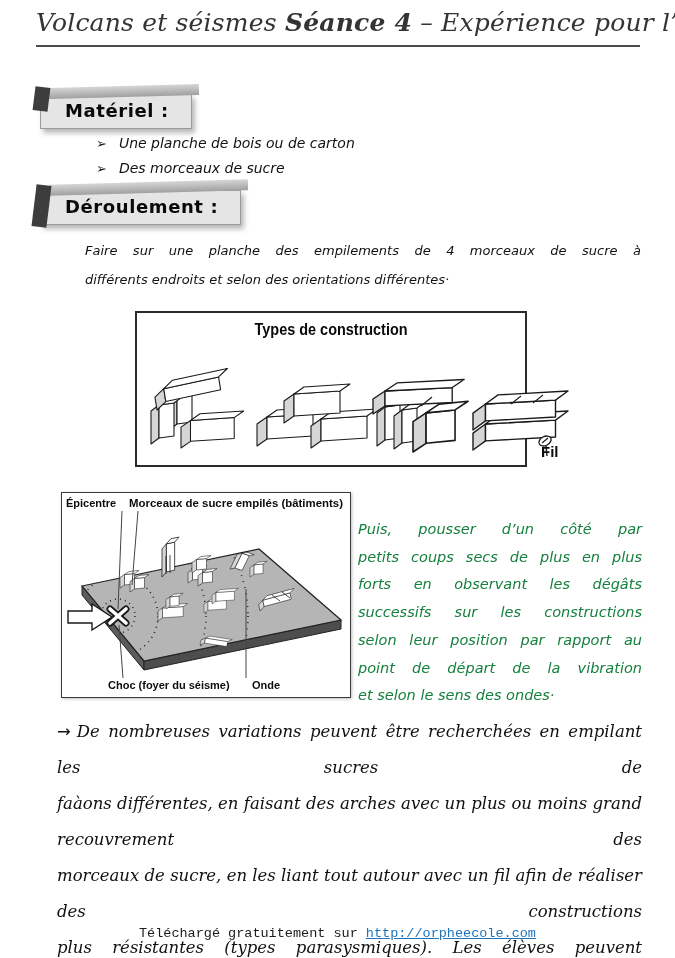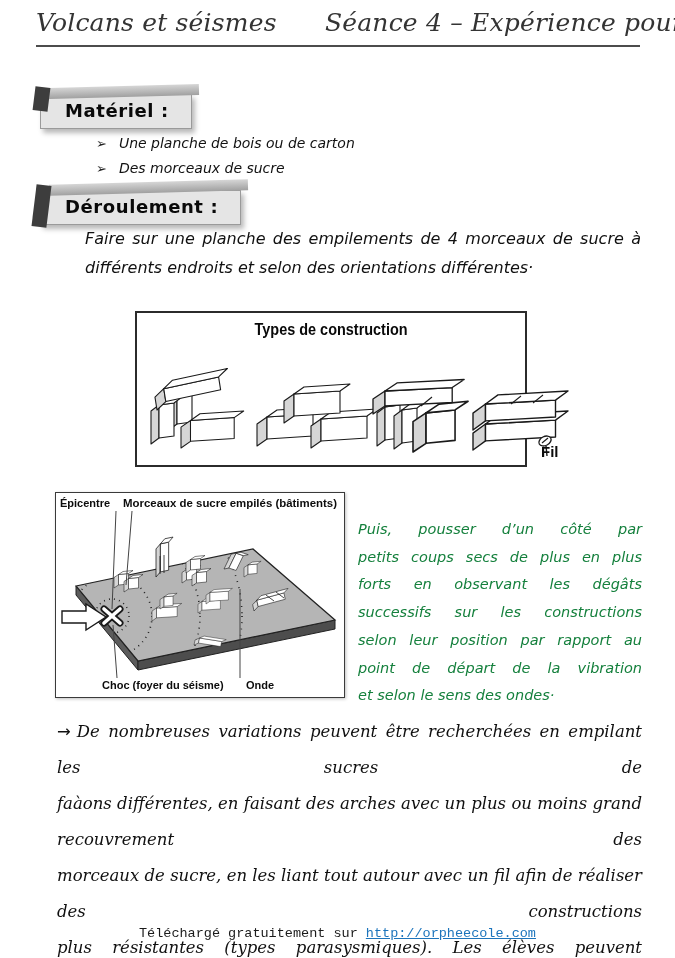--- a/index.html
+++ b/index.html
@@ -4,21 +4,21 @@
 <style>
   html,body{margin:0;padding:0;background:#fff;}
   .page{position:relative;width:675px;height:958px;background:#fff;overflow:hidden;
         font-family:"Liberation Sans",sans-serif;color:#1d1d1d;}
 
   
   .header{position:absolute;left:36px;top:8px;width:604px;padding-bottom:8px;
           border-bottom:2px solid #4c4c4c;}
   .title{font-family:"DejaVu Serif",serif;font-style:italic;font-size:25px;color:#343434;
          white-space:nowrap;letter-spacing:0.2px;}
-  .title .b{font-weight:normal;margin-left:40px;}
+  .title .b{font-weight:bold;}
 
   
   .sticker{position:relative;display:inline-block;background:#e5e5e5;border:1px solid #9a9a9a;
            padding:5px 22px 7px 24px;box-shadow:3px 4px 5px rgba(0,0,0,0.28);
            font-weight:bold;font-size:18px;letter-spacing:0.6px;color:#090909;
            font-family:"DejaVu Sans",sans-serif;z-index:1;}
   .sticker::before{content:"";position:absolute;top:-9px;left:8px;right:-8px;height:11px;
            background:linear-gradient(#d6d6d6,#a0a0a0);transform:rotate(-1.6deg);z-index:-1;}
   .sticker::after{content:"";position:absolute;top:-8px;left:-7px;width:15px;height:24px;
            background:#3d3d3d;transform:rotate(7deg);z-index:-1;}
@@ -26,30 +26,30 @@
   .stick-materiel{position:absolute;left:40px;top:94px;}
   .stick-deroulement{position:absolute;left:40px;top:190px;}
 
   
   .bullets{position:absolute;left:96px;top:131px;font-size:14px;line-height:25px;
            font-style:italic;font-family:"DejaVu Sans",sans-serif;color:#111;}
   .bullet-row{display:flex;align-items:baseline;}
   .bullet-glyph{font-style:normal;margin-right:12px;font-size:13px;color:#222;}
 
   
-  .intro{position:absolute;left:85px;top:224px;width:556px;font-style:italic;
-         font-family:"DejaVu Sans",sans-serif;font-size:16px;line-height:29px;color:#111;}
+  .intro{position:absolute;left:85px;top:236px;width:556px;font-style:italic;
+         font-family:"DejaVu Sans",sans-serif;font-size:13px;line-height:29px;color:#111;}
   .jline{text-align:justify;text-align-last:justify;}
 
   
   .fig-types{position:absolute;left:135px;top:311px;width:392px;height:156px;
              border:2px solid #2b2b2b;background:#fff;box-sizing:border-box;}
   .fig-types-title{text-align:center;margin-top:7px;font-weight:bold;font-size:17px;color:#090909;}
   .fig-types-title span{display:inline-block;transform:scaleX(0.85);}
-  .fig-plate{position:absolute;left:55px;top:492px;width:290px;height:206px;
+  .fig-plate{position:absolute;left:61px;top:492px;width:290px;height:206px;
              border:1.5px solid #3a3a3a;background:#fff;box-sizing:border-box;
              box-shadow:1px 1px 3px rgba(0,0,0,0.25);}
 
   
   .puis{position:absolute;left:358px;top:516px;width:284px;font-style:italic;
         font-family:"DejaVu Sans",sans-serif;font-size:14.5px;line-height:27.7px;color:#15803d;}
 
   
   .variations{position:absolute;left:57px;top:714px;width:585px;
         font-family:"DejaVu Serif",serif;font-style:italic;font-size:16.5px;

